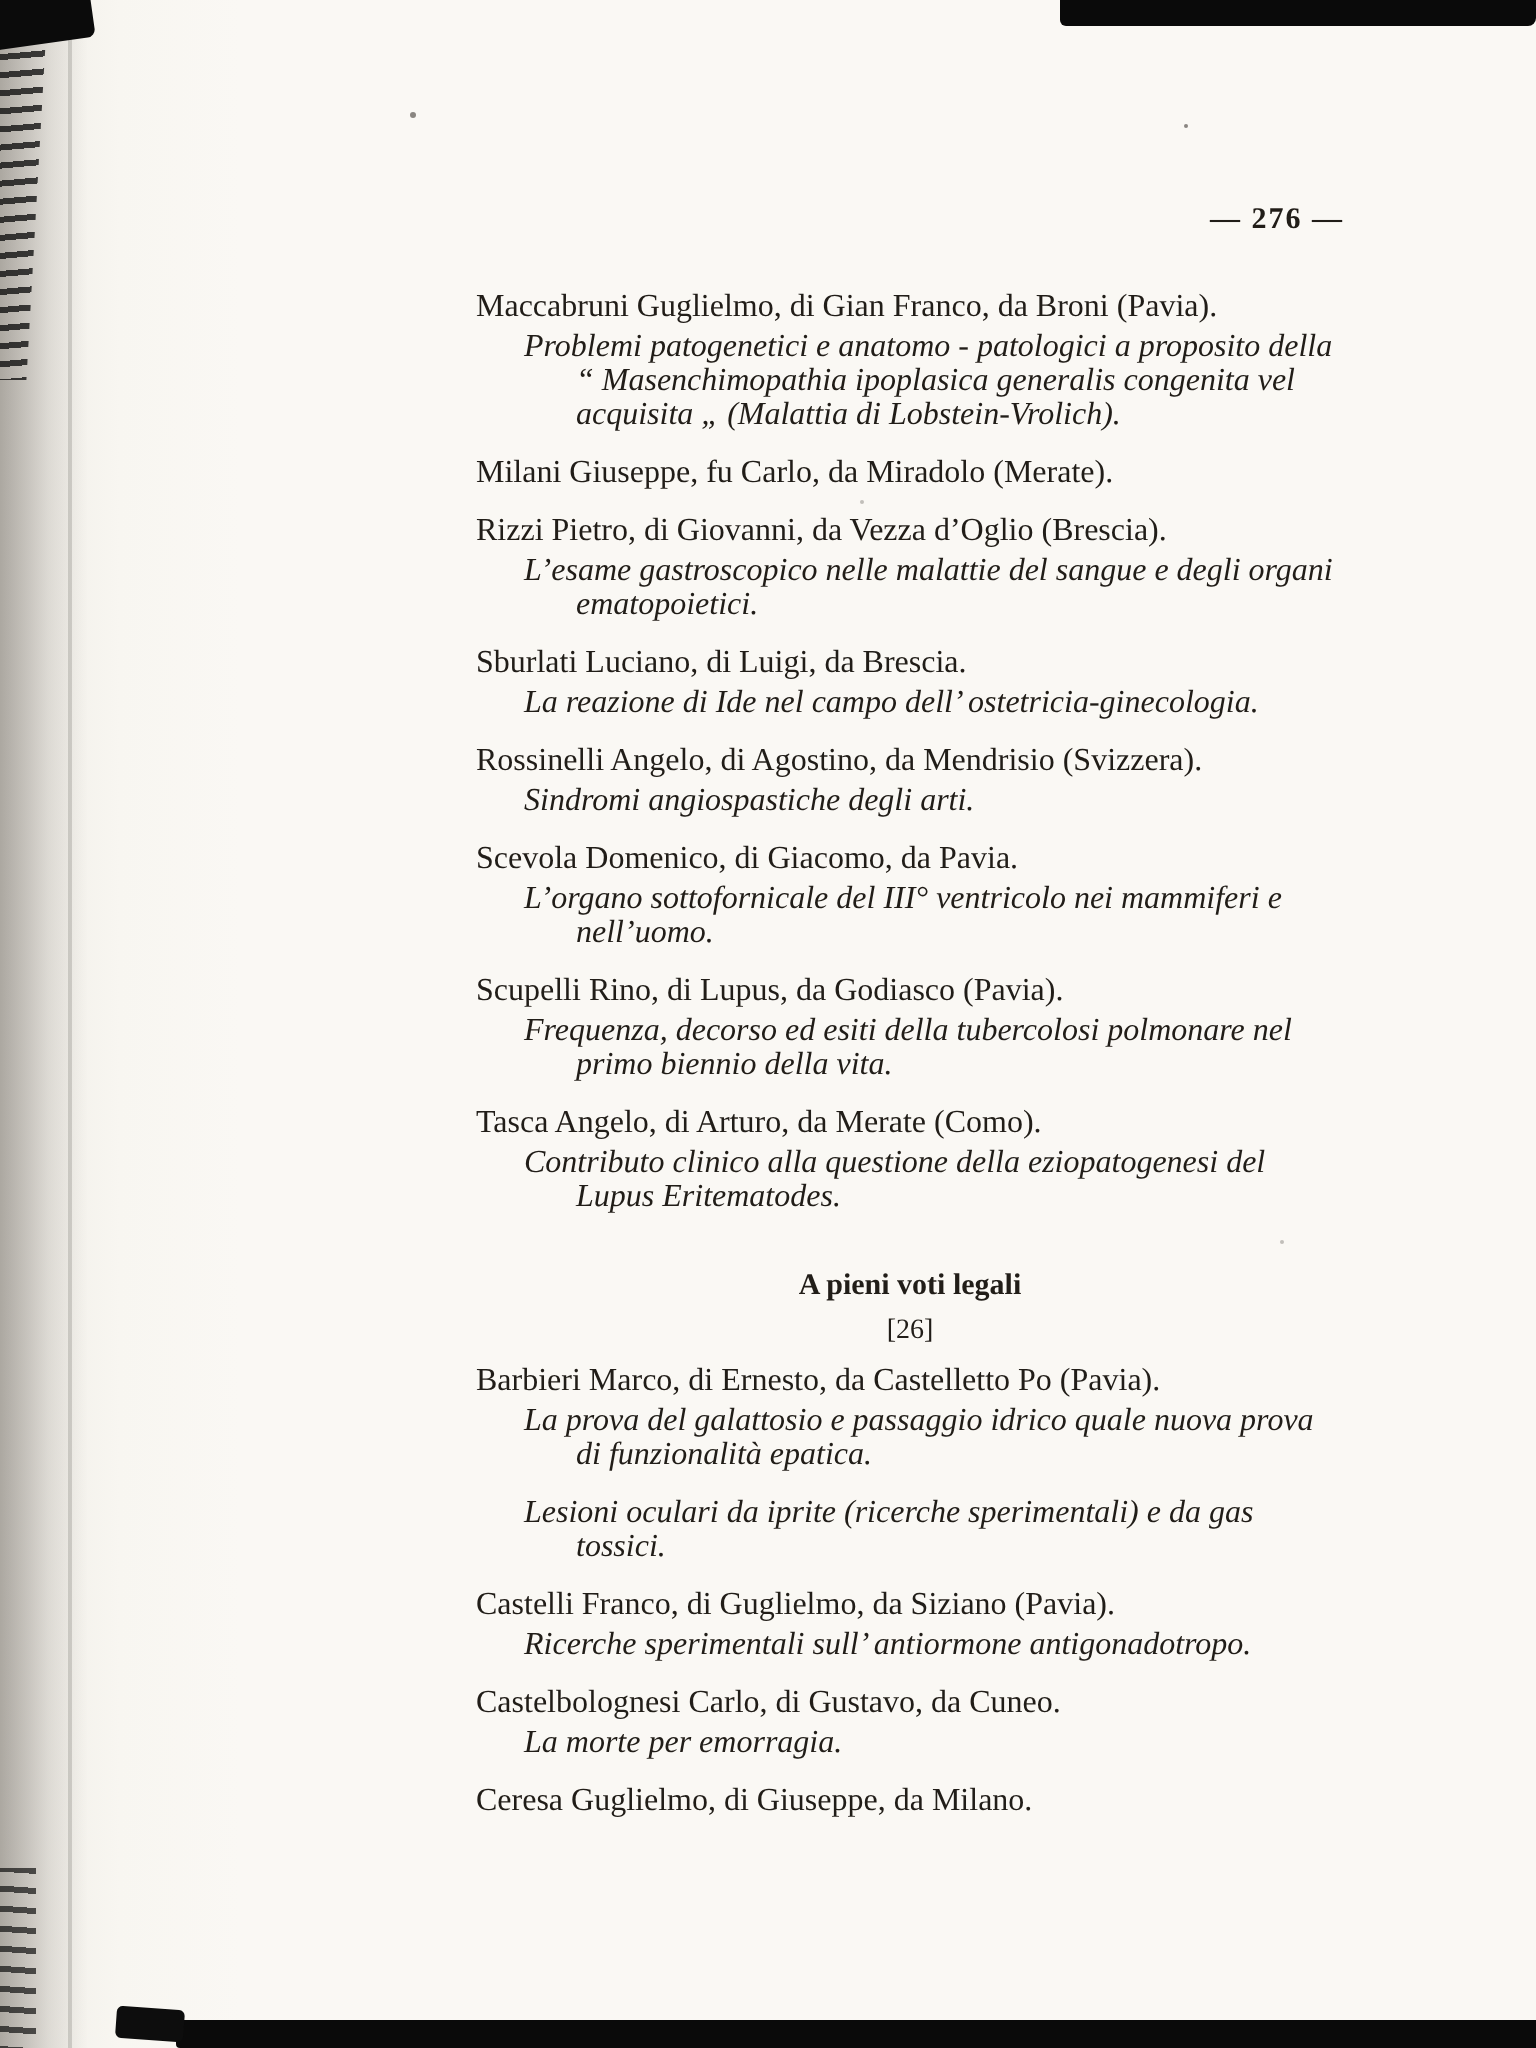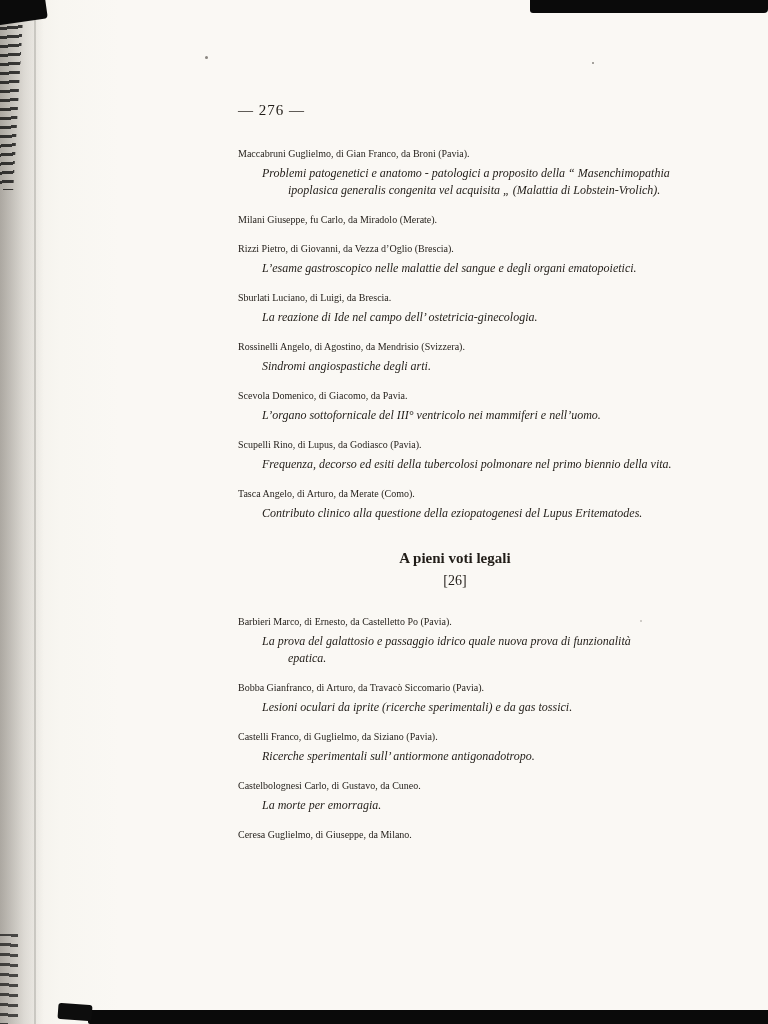--- a/index.html
+++ b/index.html
@@ -10,32 +10,32 @@
     font-family:"Liberation Serif","DejaVu Serif",serif;
     color:#211d18;
   }
   .sheet{
     position:absolute;inset:0;
     background:linear-gradient(90deg,#efece6 0,#f8f6f1 60px,#faf8f4 120px,#faf8f4 100%);
     padding:102px 96px 0 238px;
     box-sizing:border-box;
   }
   .page-number{
-    text-align:left;
-    font-size:15px;font-weight:normal;letter-spacing:1px;
+    text-align:right;
+    font-size:15px;font-weight:bold;letter-spacing:1px;
     margin:0 0 26px 0;
   }
   .entry{margin:0 0 12px 0;}
-  .name{margin:0;font-size:10px;line-height:17px;}
+  .name{margin:0;font-size:16px;line-height:17px;}
   .thesis{
-    margin:3px 0 0 0;font-size:12px;line-height:17px;
+    margin:3px 0 0 0;font-size:16px;line-height:17px;
     font-style:italic;
     padding-left:50px;text-indent:-26px;
   }
-  .section-head{text-align:center;margin:28px 0 24px 0;}
+  .section-head{text-align:center;margin:28px 0 8px 0;}
   .section-title{font-weight:bold;font-size:15px;margin:0;}
   .section-count{margin:6px 0 0 0;font-size:14px;}
 
   
   .artifact{position:absolute;pointer-events:none;}
   .gutter-shadow{
     left:0;top:0;bottom:0;width:44px;
     background:linear-gradient(90deg,rgba(62,56,48,.38),rgba(62,56,48,.12) 55%,rgba(62,56,48,0));
   }
   .crease-line{
@@ -119,21 +119,20 @@
   <div>
     <div class="section-head">
       <p class="section-title">A pieni voti legali</p>
       <p class="section-count">[26]</p>
     </div>
     <div class="entry">
       <p class="name">Barbieri Marco, di Ernesto, da Castelletto Po (Pavia).</p>
       <p class="thesis">La prova del galattosio e passaggio idrico quale nuova prova di funzionalità epatica.</p>
     </div>
     <div class="entry">
-      <p class="name">Bobba Gianfranco, di Arturo, da Travacò Siccomario (Pavia).</p>
       <p class="thesis">Lesioni oculari da iprite (ricerche sperimentali) e da gas tossici.</p>
     </div>
     <div class="entry">
       <p class="name">Castelli Franco, di Guglielmo, da Siziano (Pavia).</p>
       <p class="thesis">Ricerche sperimentali sull’ antiormone antigonadotropo.</p>
     </div>
     <div class="entry">
       <p class="name">Castelbolognesi Carlo, di Gustavo, da Cuneo.</p>
       <p class="thesis">La morte per emorragia.</p>
     </div>

